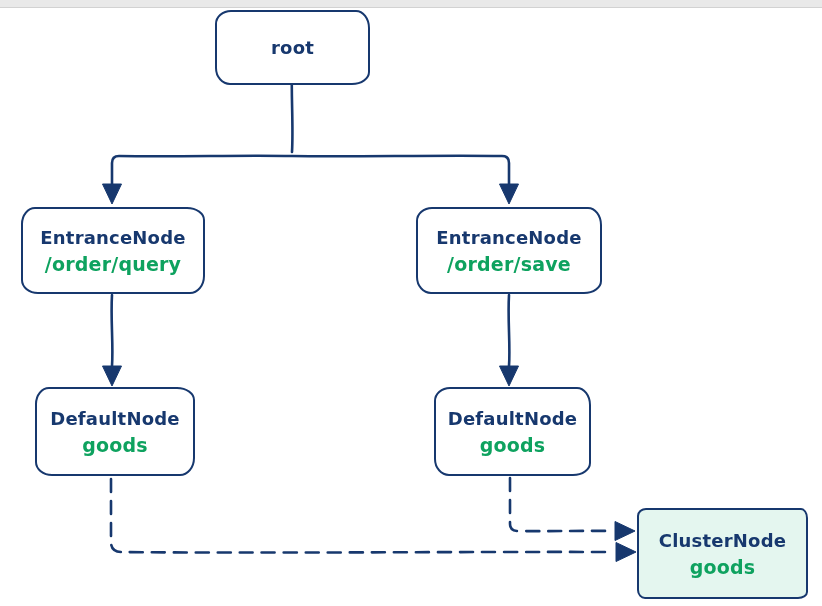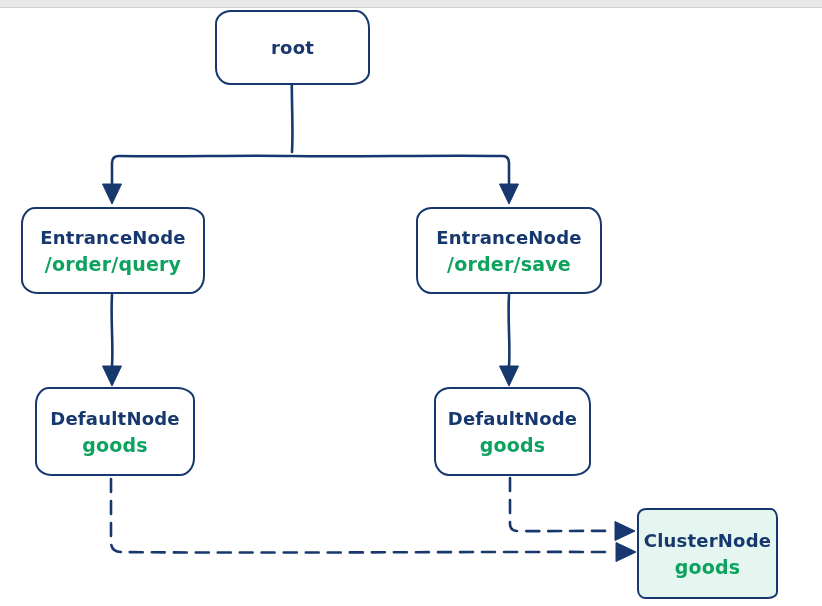--- a/index.html
+++ b/index.html
@@ -110,18 +110,18 @@
   <div class="node wobble-b" style="left:35px;top:387px;width:160px;height:89px;">
     <div class="label">DefaultNode</div>
     <div class="sublabel">goods</div>
   </div>
 
   <div class="node wobble-a" style="left:434px;top:387px;width:157px;height:89px;">
     <div class="label">DefaultNode</div>
     <div class="sublabel">goods</div>
   </div>
 
-  <div class="node cluster" style="left:637px;top:508px;width:141px;height:91px;">
+  <div class="node cluster" style="left:637px;top:508px;width:171px;height:91px;">
     <div class="label">ClusterNode</div>
     <div class="sublabel">goods</div>
   </div>
 
 </div>
 
 </body></html>

